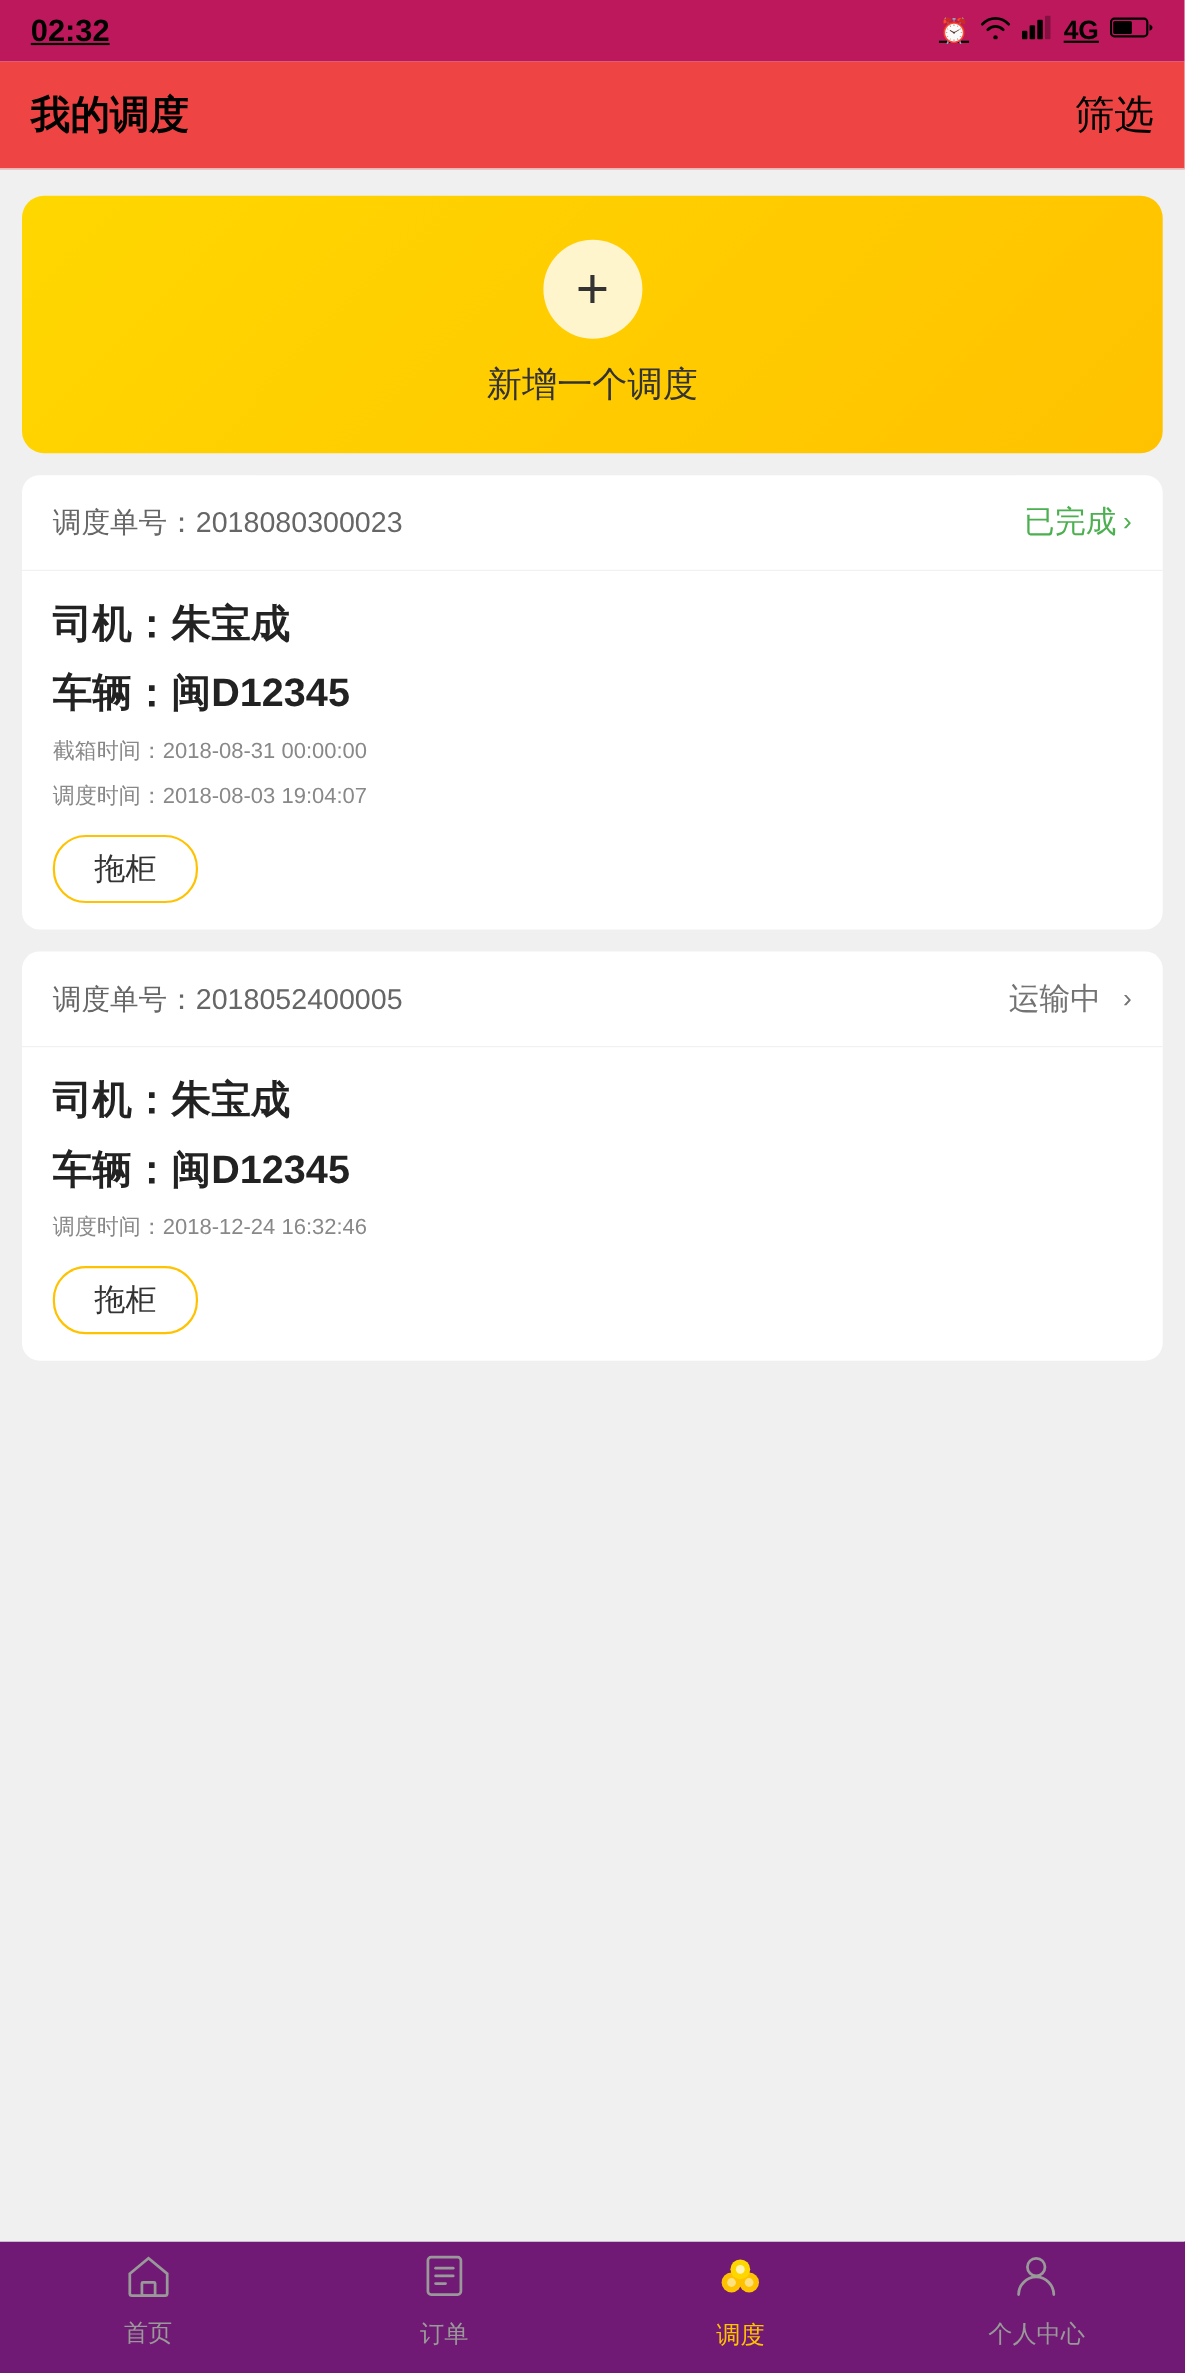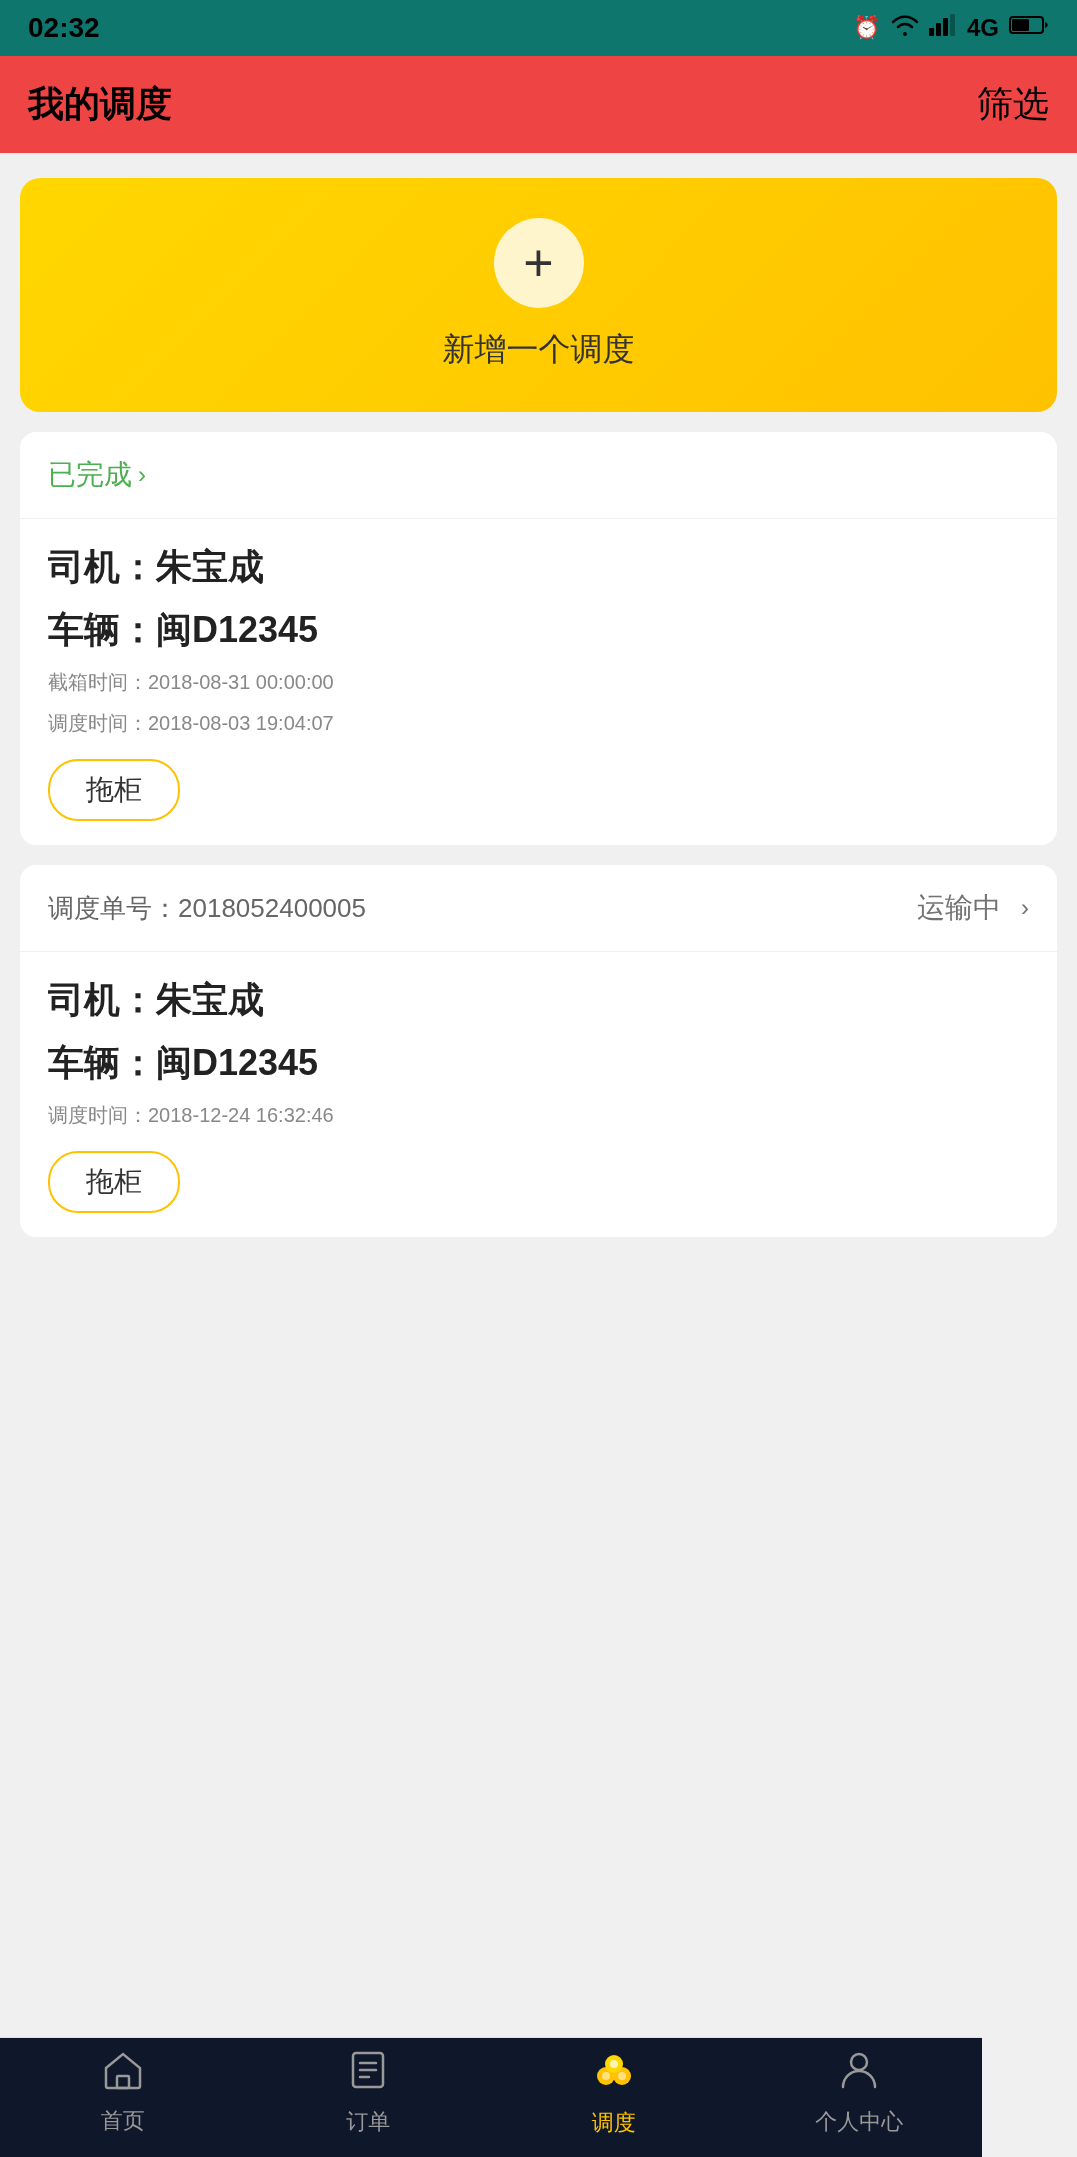--- a/index.html
+++ b/index.html
@@ -7,26 +7,27 @@
     body {
       font-family: -apple-system, "PingFang SC", "Microsoft YaHei", sans-serif;
       background: #f0f0f0;
       width: 1077px;
       min-height: 2157px;
       overflow-x: hidden;
     }
 
     
     .status-bar {
-      background: #0f766e;
+      background: #be185d;
       display: flex;
       justify-content: space-between;
       align-items: center;
       padding: 0 28px;
       height: 56px;
+      text-decoration: underline;
     }
     .status-time {
       font-size: 28px;
       font-weight: 600;
       color: #000;
     }
     .status-icons {
       display: flex;
       align-items: center;
       gap: 10px;
@@ -148,22 +149,22 @@
       color: #333;
       background: #fff;
       margin-top: 8px;
     }
 
     
     .bottom-nav {
       position: fixed;
       bottom: 0;
       left: 0;
-      width: 982px;
-      background: #0f172a;
+      width: 1077px;
+      background: #701a75;
       border-top: 1px solid #e0e0e0;
       display: flex;
       justify-content: space-around;
       align-items: center;
       height: 120px;
       padding-bottom: 10px;
     }
     .nav-item {
       display: flex;
       flex-direction: column;
@@ -234,20 +235,21 @@
 
   <div class="add-card">
     <div class="add-circle">
       <span class="add-circle-icon">+</span>
     </div>
     <span class="add-label">新增一个调度</span>
   </div>
 
   <div class="schedule-card">
     <div class="card-header">
+      <span class="card-order-no">调度单号：2018080300023</span>
       <span class="card-status completed">
         <span>已完成</span>
         <span class="card-chevron">›</span>
       </span>
     </div>
     <div class="card-body">
       <div class="card-field">
         <div class="card-field-main">司机：朱宝成</div>
       </div>
       <div class="card-field">

